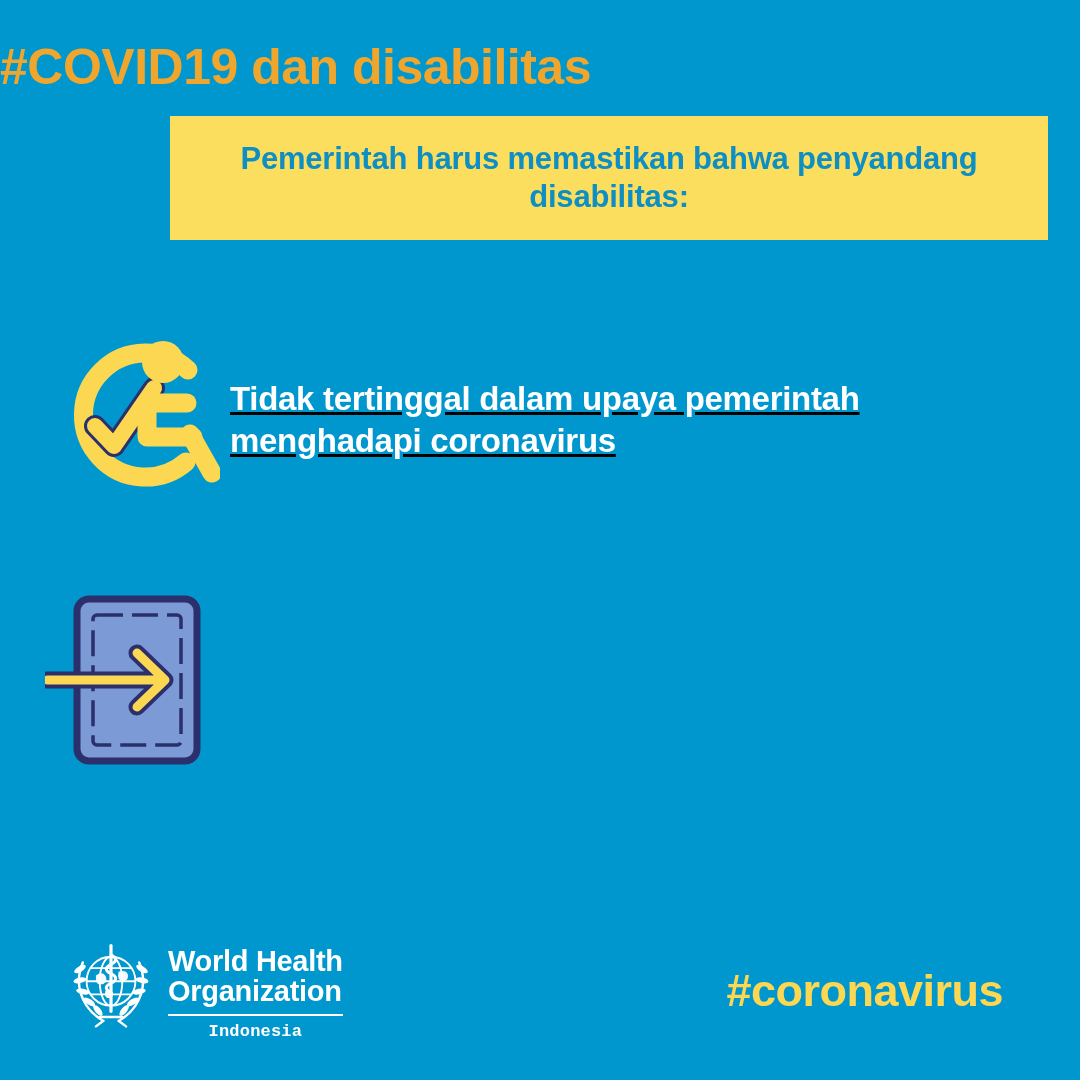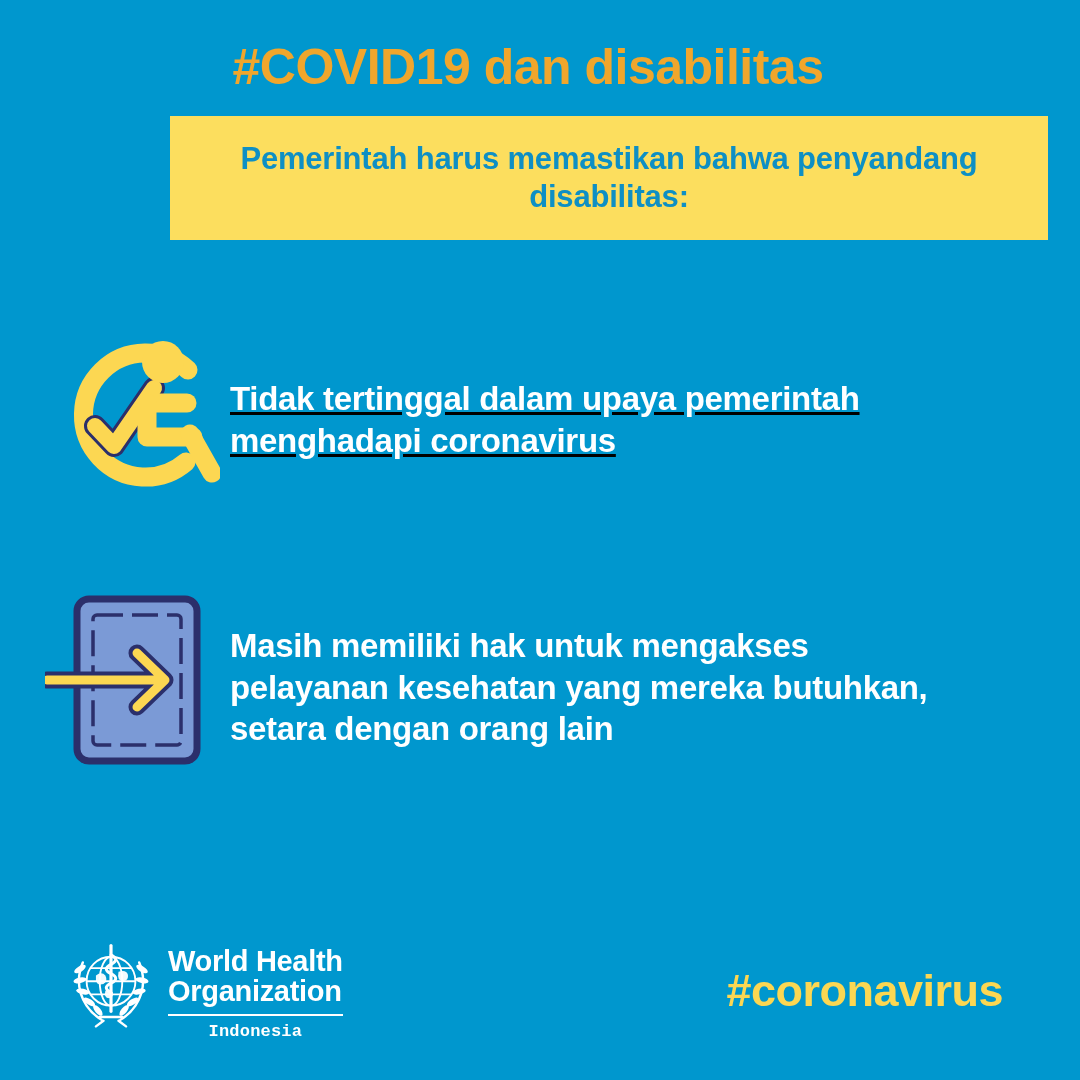--- a/index.html
+++ b/index.html
@@ -20,21 +20,21 @@
     height: 1080px;
     background: #0097ce;
   }
 
   
   .headline {
     position: absolute;
     top: 40px;
     left: 0;
     width: 1056px;
-    text-align: center;
+    text-align: left;
     font-size: 50px;
     font-weight: bold;
     color: #f0a62c;
     letter-spacing: -0.5px;
     line-height: 1.08;
     white-space: nowrap;
   }
   .subtitle-box {
     position: absolute;
     left: 170px;
@@ -165,23 +165,20 @@
       <svg width="180" height="190" viewBox="0 0 180 190" xmlns="http://www.w3.org/2000/svg">
 
         <rect x="32" y="14" width="120" height="162" rx="12" ry="12" fill="#7b9ad6" stroke="#2b2f6b" stroke-width="7"></rect>
 
         <rect x="48" y="30" width="88" height="130" rx="4" ry="4" fill="none" stroke="#2b2f6b" stroke-width="3.5" stroke-dasharray="26 9"></rect>
 
         <path d="M2 95 L118 95 M92 68 L120 95 L92 122" fill="none" stroke="#2b2f6b" stroke-width="17" stroke-linecap="round" stroke-linejoin="round"></path>
         <path d="M2 95 L118 95 M92 68 L120 95 L92 122" fill="none" stroke="#fcd752" stroke-width="9" stroke-linecap="round" stroke-linejoin="round"></path>
       </svg>
     </div>
-    <div class="point-text">Masih memiliki hak untuk mengakses
-pelayanan kesehatan yang mereka butuhkan,
-setara dengan orang lain</div>
   </div>
 
   <div class="who-logo">
     <div class="who-emblem">
       <svg width="94" height="94" viewBox="0 0 100 100" xmlns="http://www.w3.org/2000/svg">
         <g fill="none" stroke="#ffffff" stroke-width="2">
 
           <circle cx="50" cy="46" r="26"></circle>
           <ellipse cx="50" cy="46" rx="12" ry="26"></ellipse>
           <line x1="24" y1="46" x2="76" y2="46"></line>

